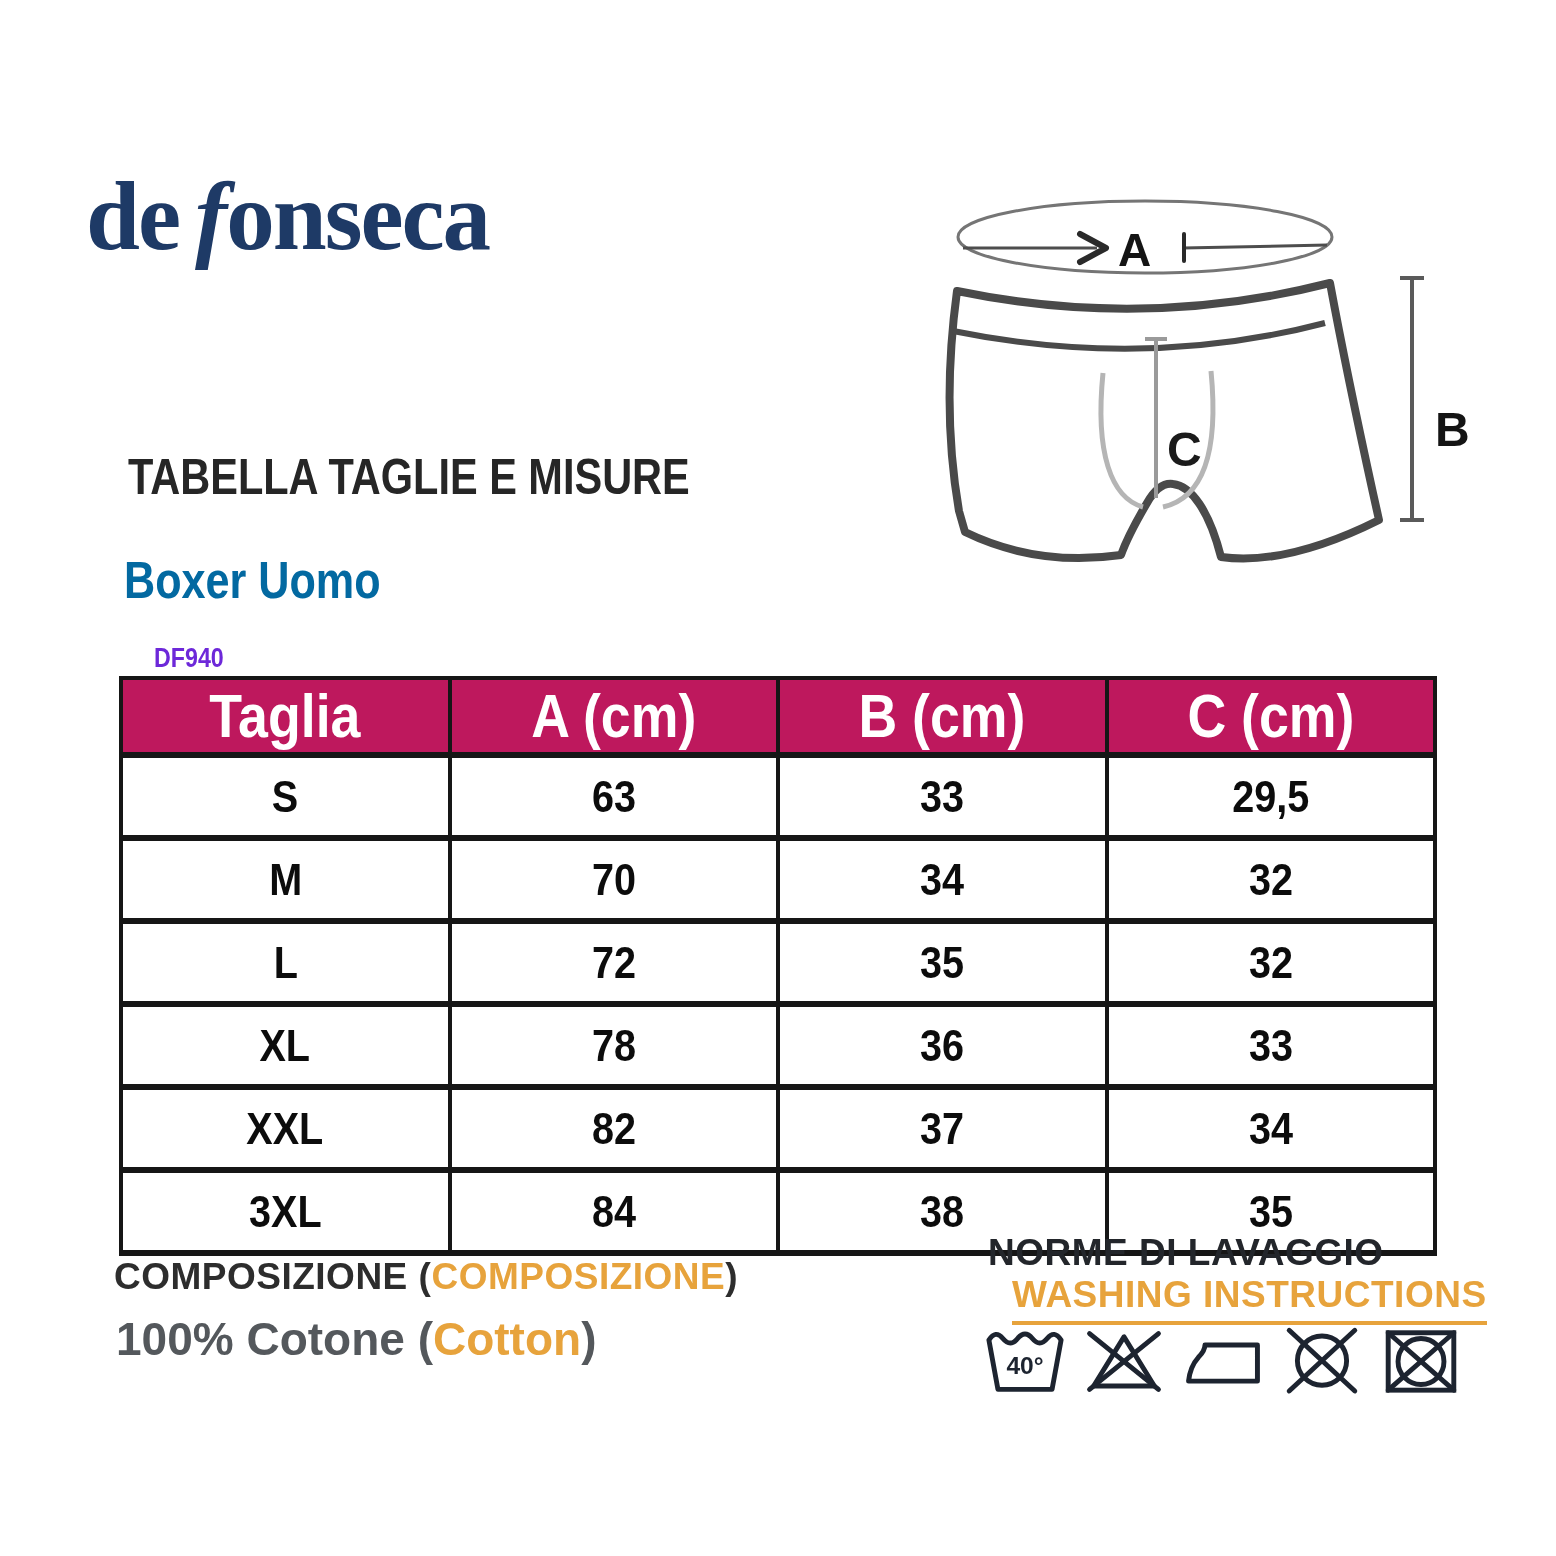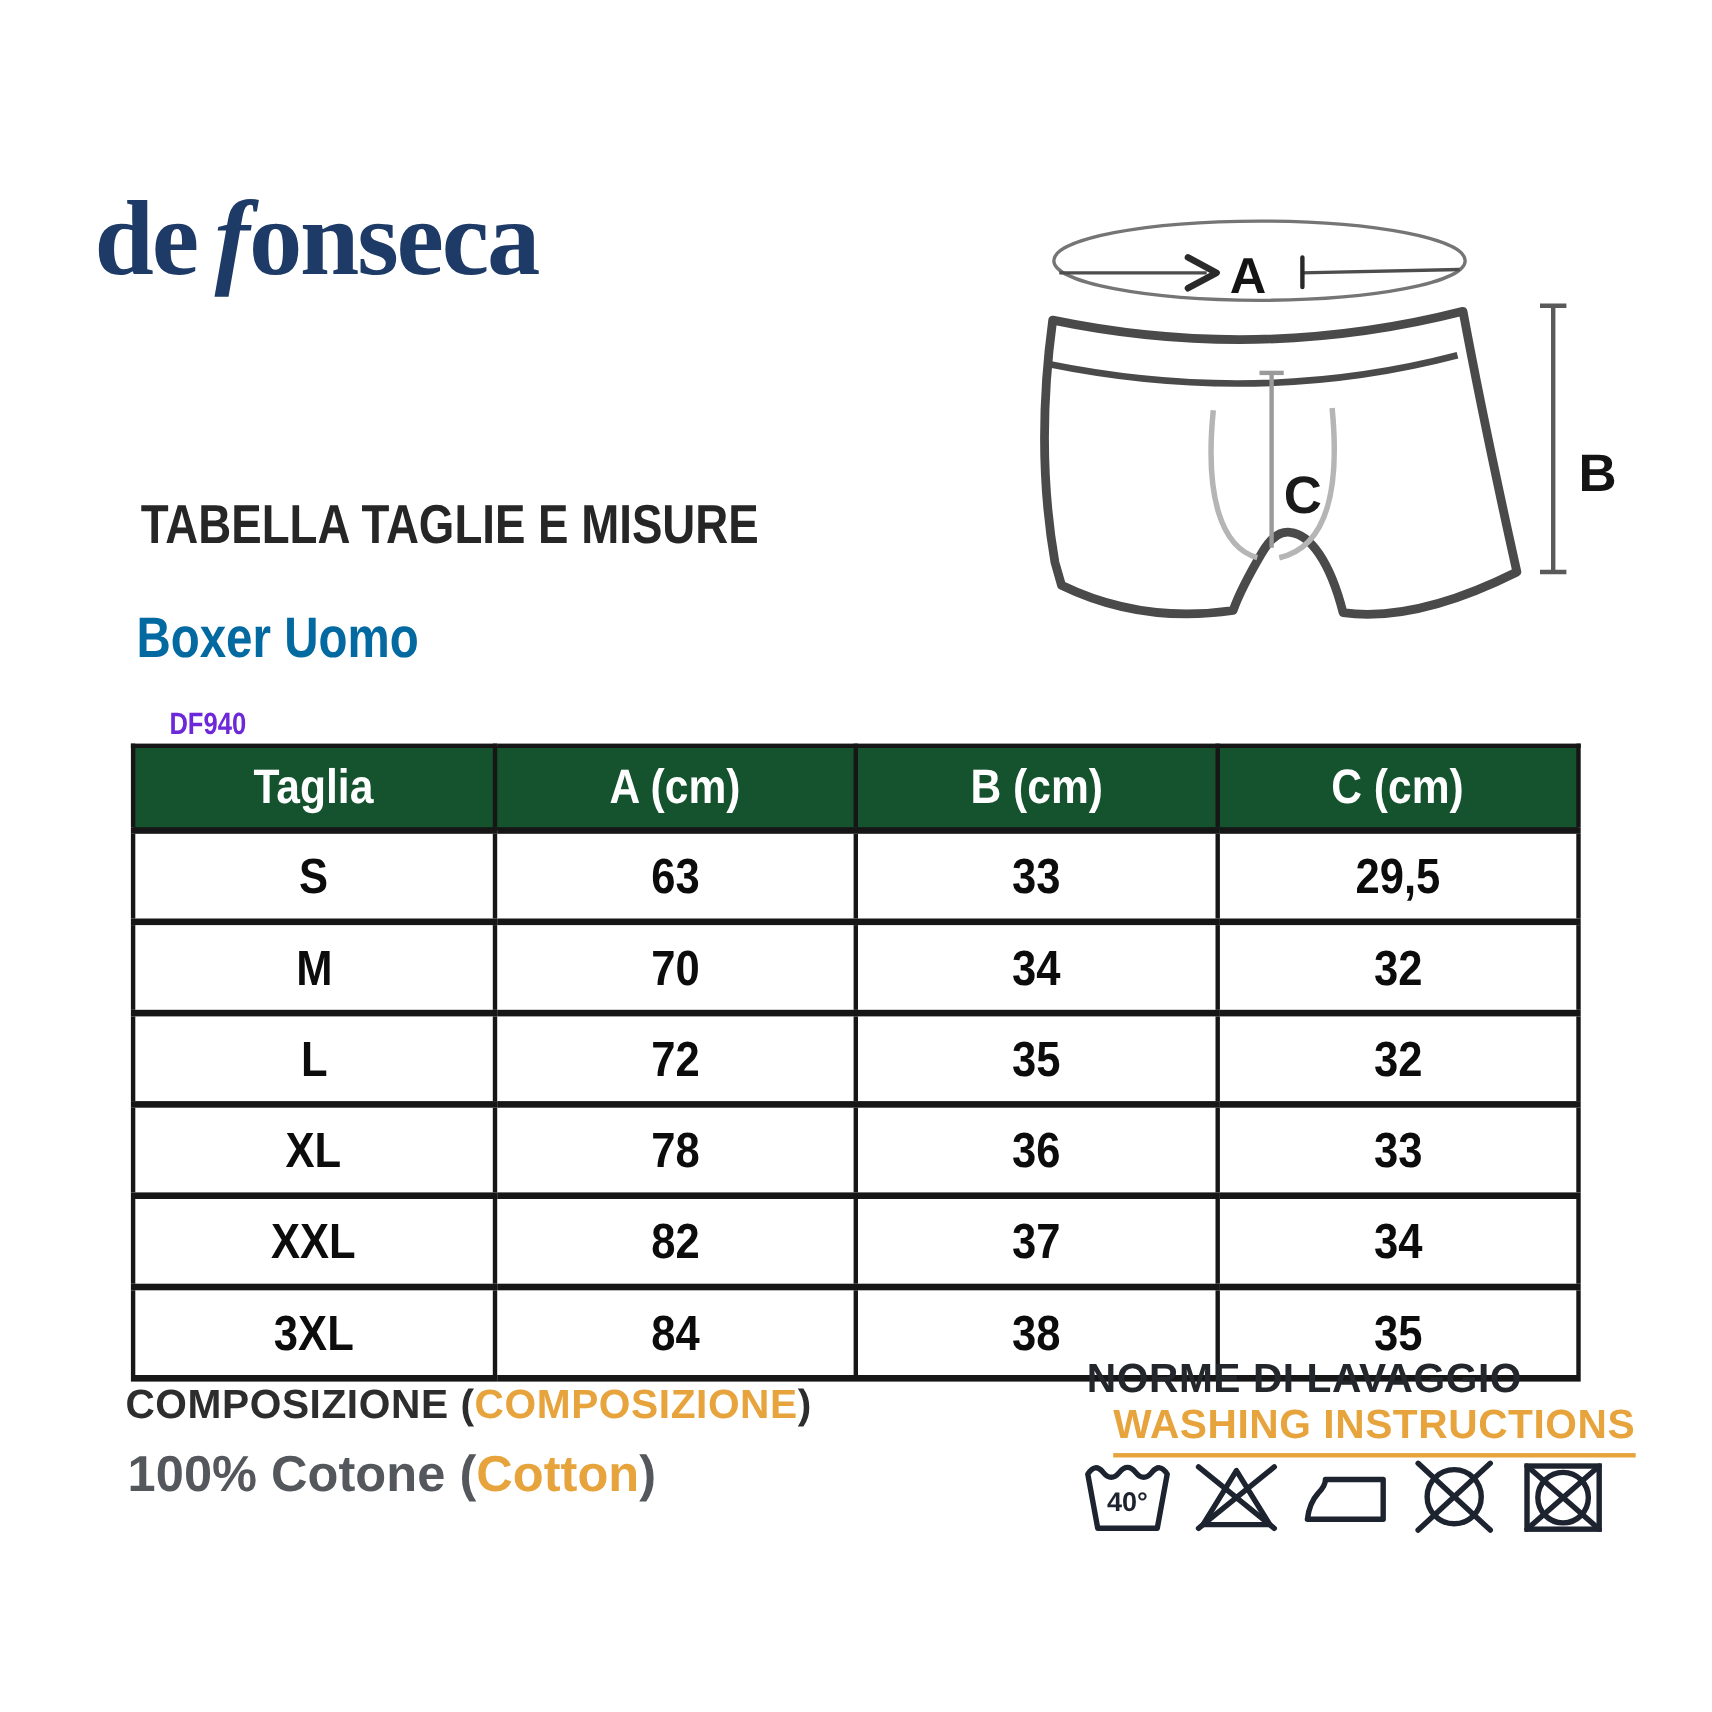--- a/index.html
+++ b/index.html
@@ -16,21 +16,21 @@
   .squeeze{display:inline-block;transform:scaleX(0.83);transform-origin:left center;white-space:nowrap;}
   .squeeze-c{display:inline-block;transform:scaleX(0.88);transform-origin:center center;white-space:nowrap;}
   .h-title{left:128px;top:448px;font-size:50px;font-weight:800;color:#262626;letter-spacing:0;}
   .h-product{left:124px;top:550px;font-size:52px;font-weight:800;color:#0369a1;}
   .h-code{left:154px;top:618px;font-size:28px;font-weight:800;color:#6d28d9;margin-top:24px;}
 
   
   table.sizes{position:absolute;left:119px;top:676px;width:1318px;border-collapse:collapse;
               table-layout:fixed;}
   table.sizes th,table.sizes td{border:4px solid #161616;text-align:center;vertical-align:middle;padding:0;}
-  table.sizes th{height:72px;background:#14532d;color:#ffffff;font-size:44px;font-weight:700;}
+  table.sizes th{height:72px;background:#be185d;color:#ffffff;font-size:61px;font-weight:700;}
   table.sizes td{height:77px;background:#ffffff;color:#0c0c0c;font-size:45px;font-weight:700;
                  border-top-width:6px;border-bottom-width:6px;}
 
   
   .comp1{left:114px;top:1256px;font-size:37px;font-weight:700;color:#2d2d2d;letter-spacing:0.5px;}
   .comp2{left:116px;top:1312px;font-size:46px;font-weight:700;color:#54585c;}
   .accent{color:#e7a33c;}
 
   
   .norme{left:988px;top:1232px;font-size:37px;font-weight:700;color:#23262b;letter-spacing:0.5px;}

